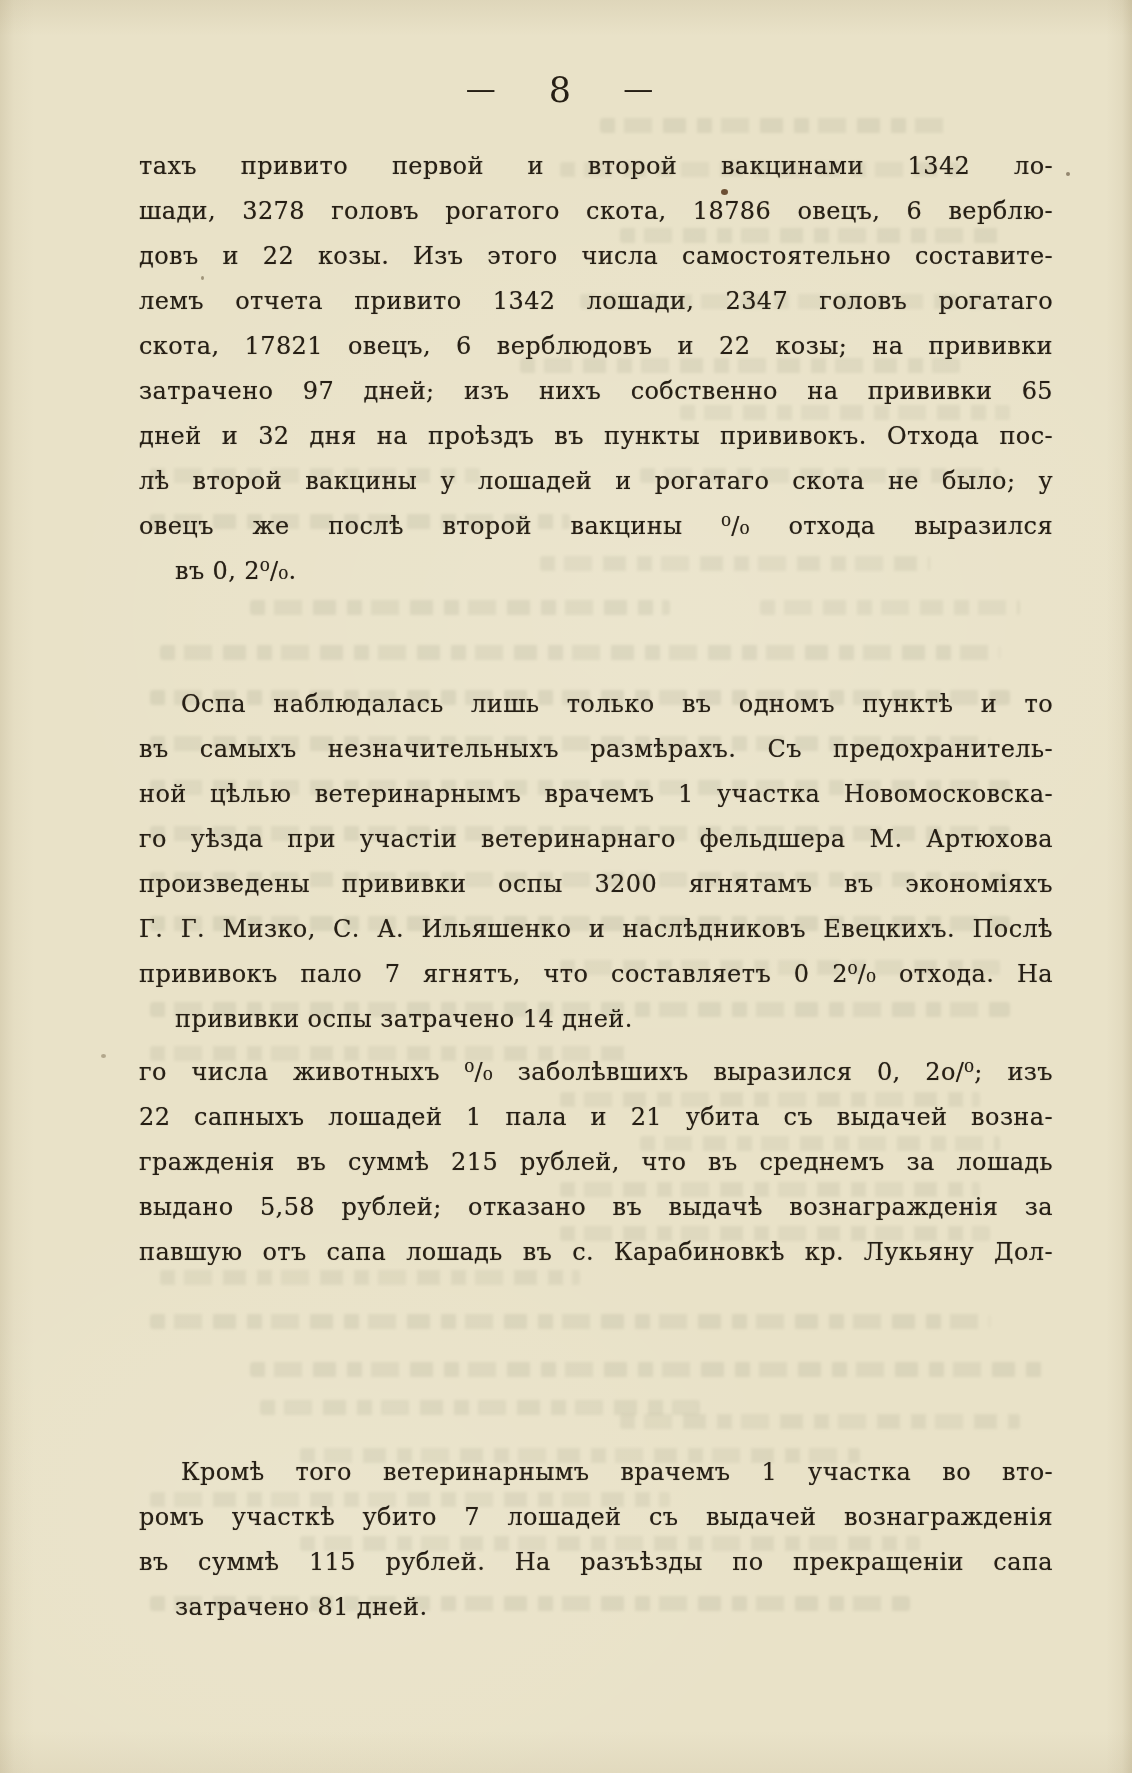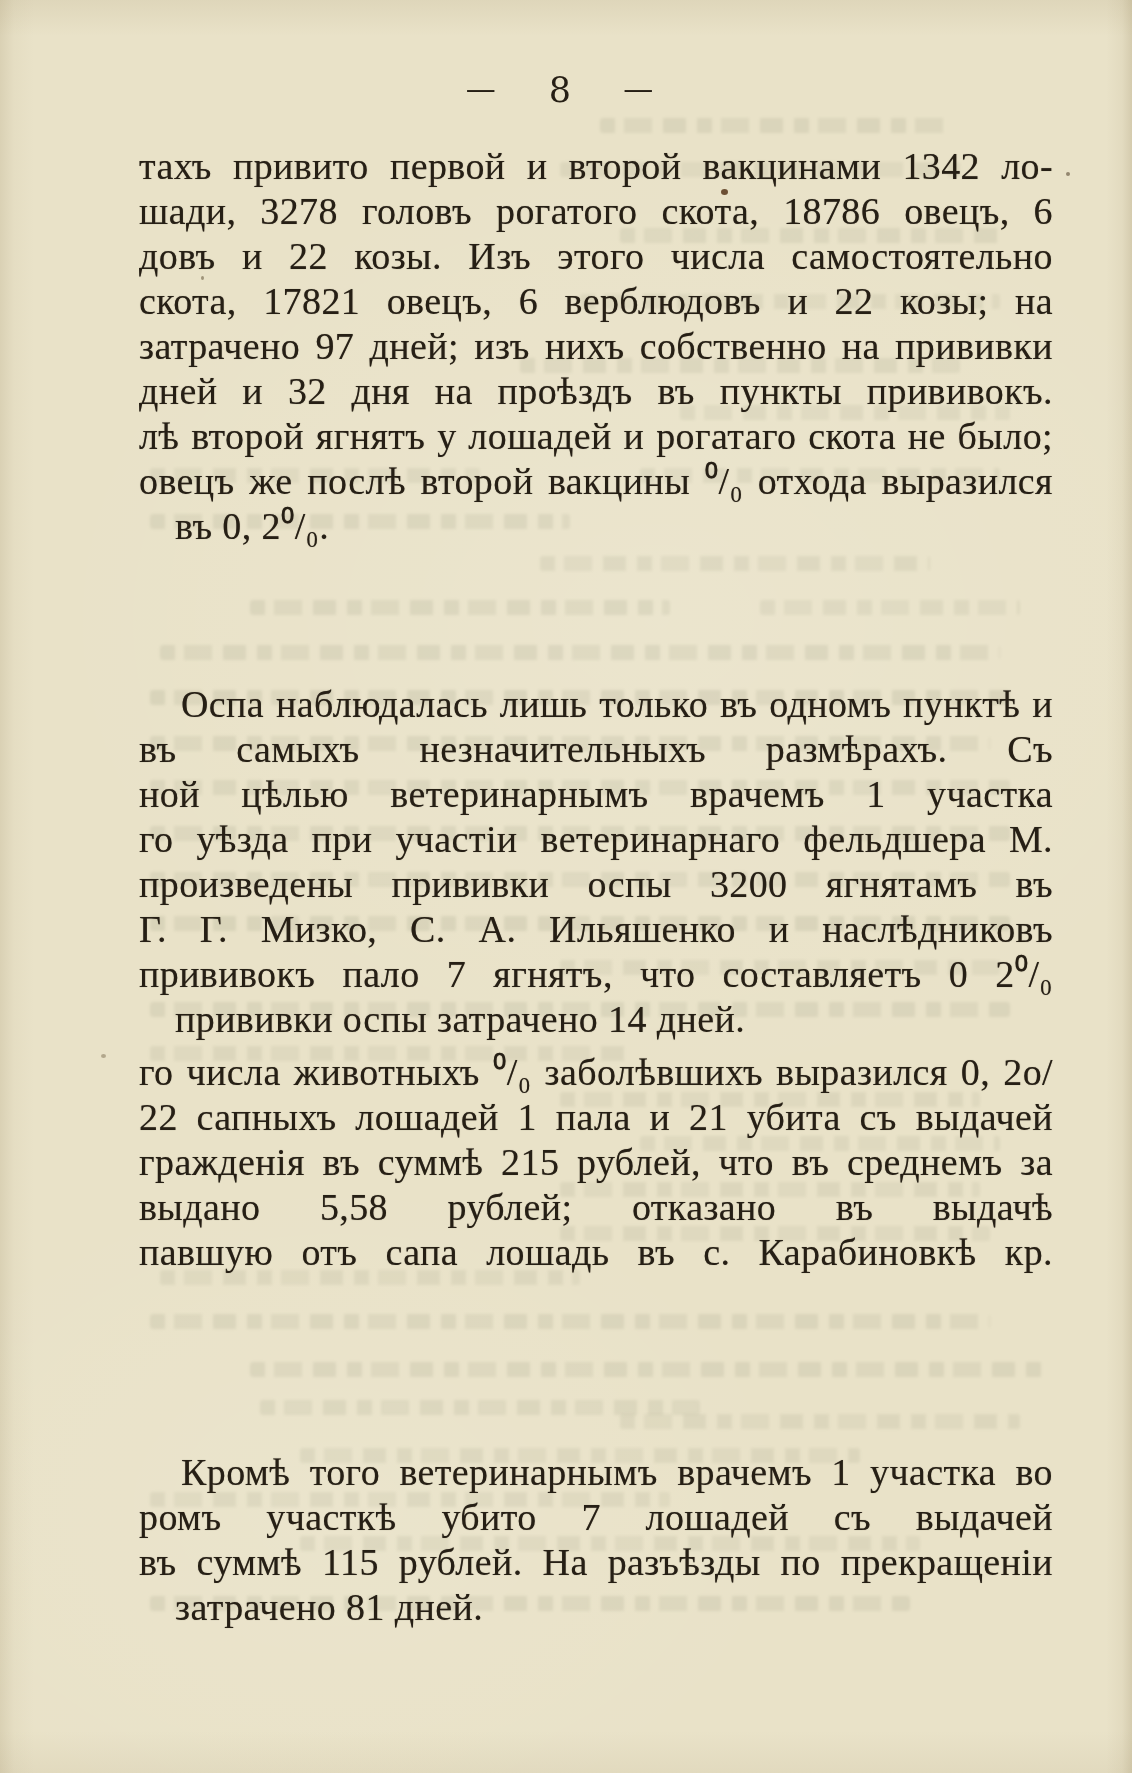--- a/index.html
+++ b/index.html
@@ -37,24 +37,23 @@
   }
   .header{
     position:absolute;left:0;top:70px;width:1120px;
     display:flex;justify-content:center;align-items:center;gap:52px;
     color:var(--ink);
   }
   .header .dash{font-size:30px;letter-spacing:1px;transform:translateY(-2px);}
   .header .num{font-size:35px;}
   .para{
     position:absolute;left:139px;width:914px;
-    font-size:38px;line-height:45px;color:var(--ink);
+    font-size:24px;line-height:45px;color:var(--ink);
     letter-spacing:0.4px;
     text-shadow:0 0 0.8px rgba(38,31,21,0.55);
-    font-family:Liberation Serif, serif;
   }
   .p0{top:144px;}
   .p1{top:650px;}
   .p2{top:1050px;}
   .p3{top:1418px;}
   .line{
     text-align:justify;text-align-last:justify;
     height:45px;overflow:hidden;
   }
   .line-last{text-align-last:left;margin-left:36px;}
@@ -111,24 +110,25 @@
   <div class="header">
     <span class="dash">—</span>
     <span class="num">8</span>
     <span class="dash">—</span>
   </div>
 
   <div class="para p0">
       <div class="line">тахъ привито первой и второй вакцинами 1342 ло-</div>
       <div class="line">шади, 3278 головъ рогатого скота, 18786 овецъ, 6 верблю-</div>
       <div class="line">довъ и 22 козы. Изъ этого числа самостоятельно составите-</div>
+      <div class="line">лемъ отчета привито 1342 лошади, 2347 головъ рогатаго</div>
       <div class="line">скота, 17821 овецъ, 6 верблюдовъ и 22 козы; на прививки</div>
       <div class="line">затрачено 97 дней; изъ нихъ собственно на прививки 65</div>
       <div class="line">дней и 32 дня на проѣздъ въ пункты прививокъ. Отхода пос-</div>
-      <div class="line">лѣ второй ягнятъ у лошадей и рогатаго скота не было; у</div>
+      <div class="line">лѣ второй вакцины у лошадей и рогатаго скота не было; у</div>
       <div class="line">овецъ же послѣ второй вакцины ⁰/₀ отхода выразился</div>
       <div class="line line-last">въ 0, 2⁰/₀.</div>
     </div>
   <div class="para p1">
       <div class="line line-indent">Оспа наблюдалась лишь только въ одномъ пунктѣ и то</div>
       <div class="line">въ самыхъ незначительныхъ размѣрахъ. Съ предохранитель-</div>
       <div class="line">ной цѣлью ветеринарнымъ врачемъ 1 участка Новомосковска-</div>
       <div class="line">го уѣзда при участіи ветеринарнаго фельдшера М. Артюхова</div>
       <div class="line">произведены прививки оспы 3200 ягнятамъ въ экономіяхъ</div>
       <div class="line">Г. Г. Мизко, С. А. Ильяшенко и наслѣдниковъ Евецкихъ. Послѣ</div>

